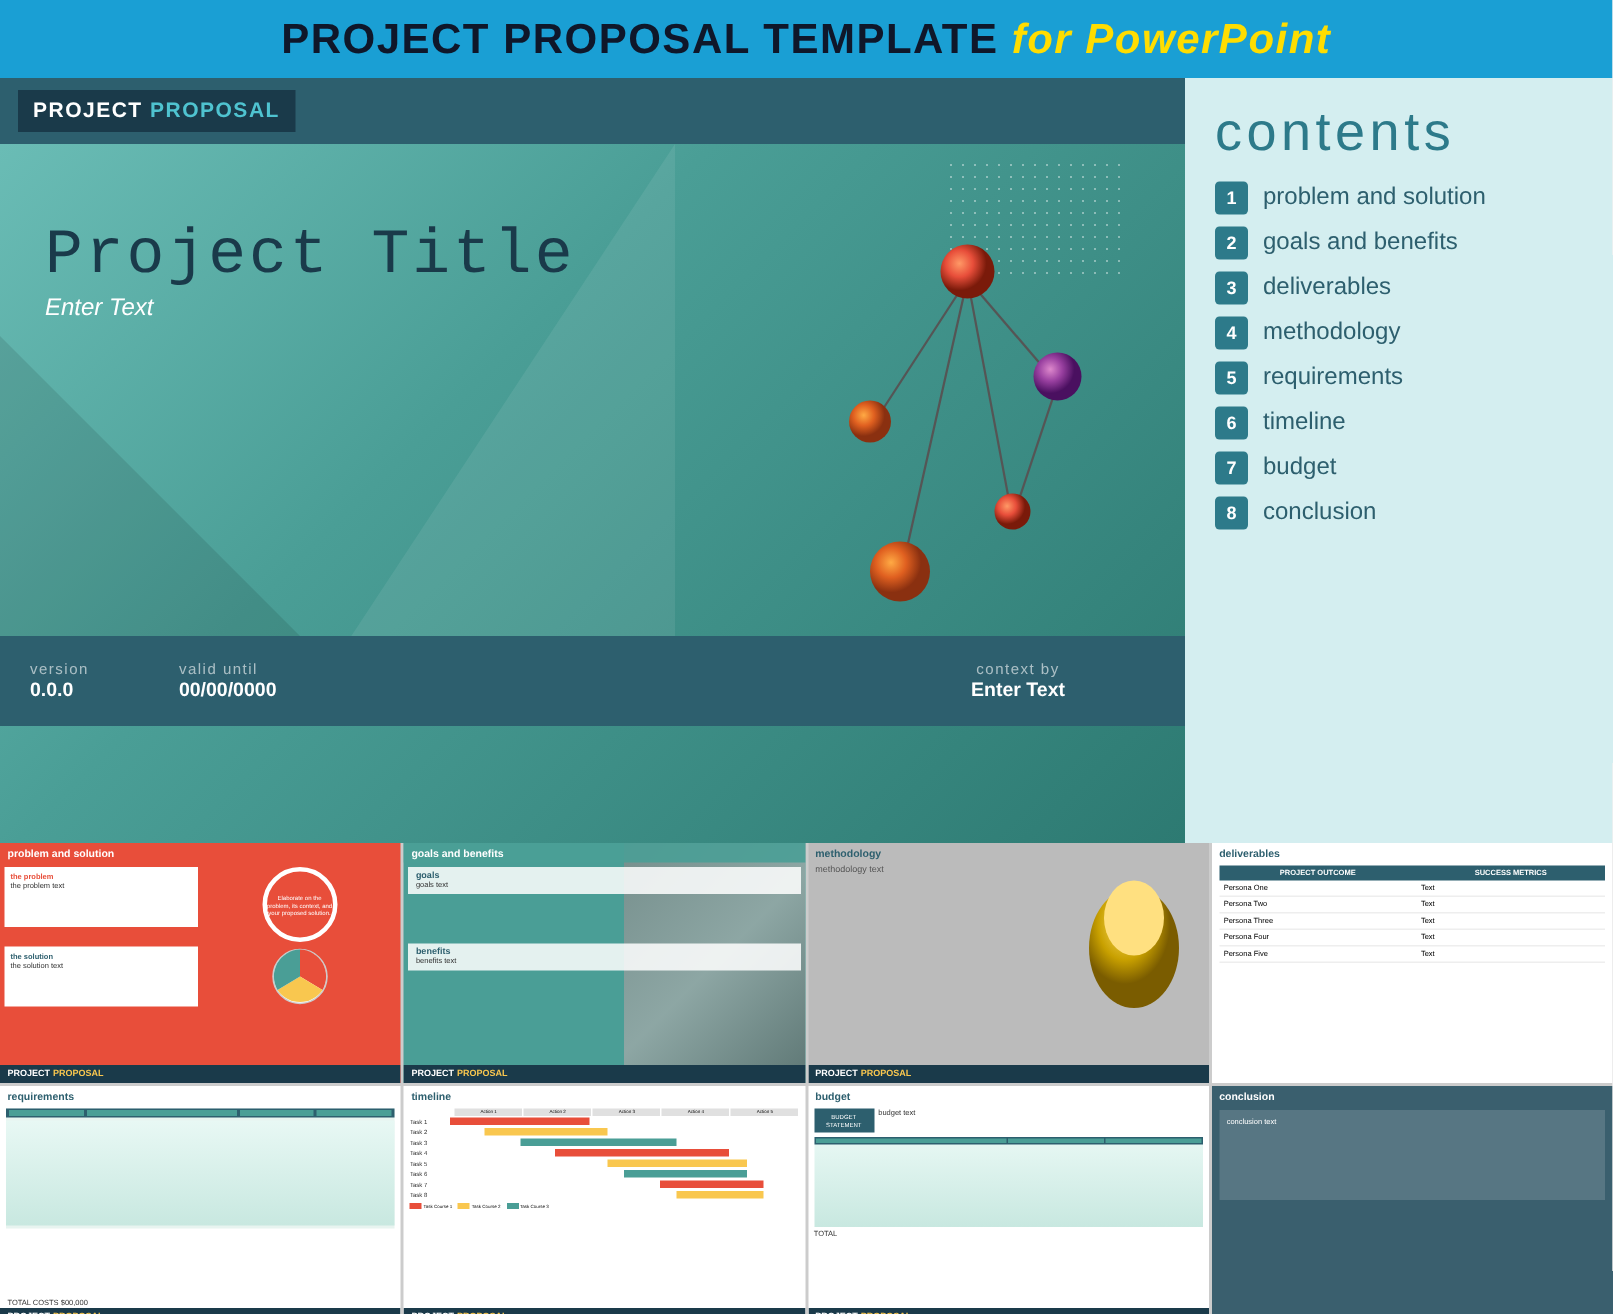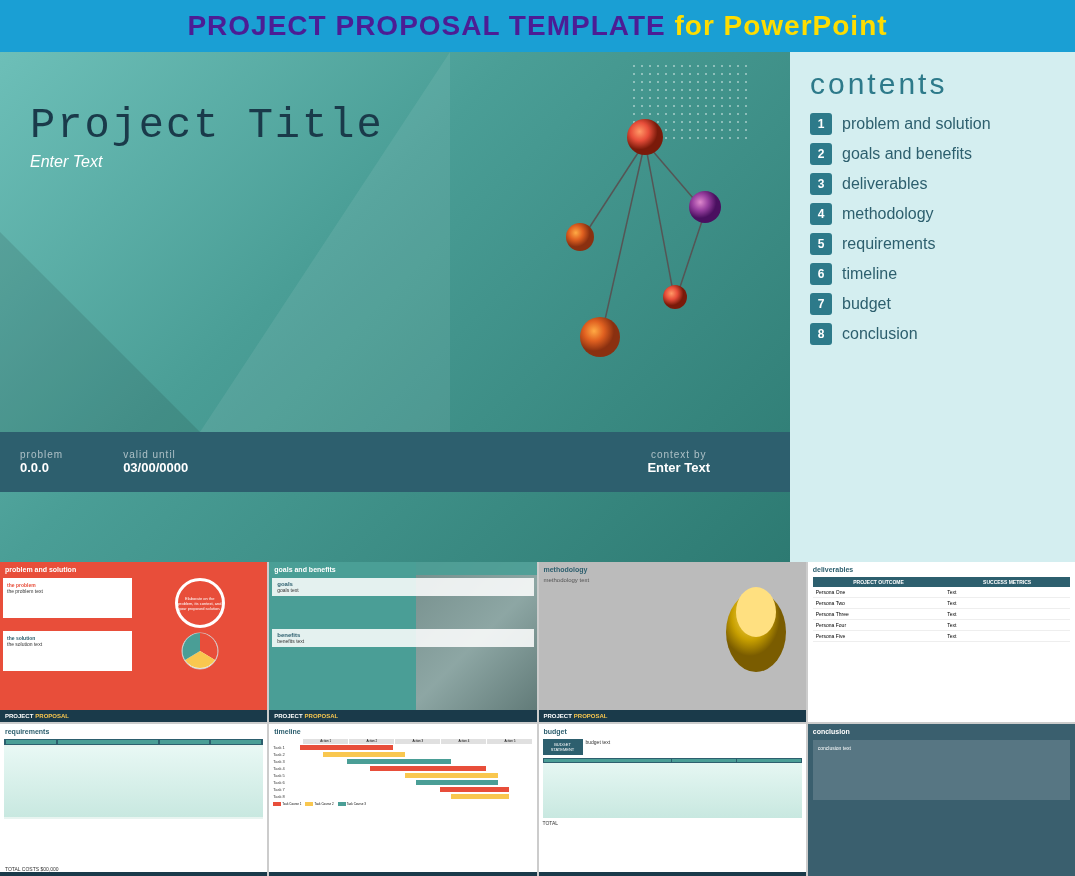--- a/index.html
+++ b/index.html
@@ -62,21 +62,21 @@
       color: #4fc3d0;
       font-weight: 900;
       font-size: 14px;
       letter-spacing: 1px;
     }
 
     
     .slide-body {
       position: relative;
       padding: 20px 30px;
-      height: 380px;
+      height: 328px;
       overflow: hidden;
     }
 
     
     .geo-shape-1 {
       position: absolute;
       top: 0;
       left: 200px;
       width: 0;
       height: 0;
@@ -167,21 +167,21 @@
     
     .contents-panel {
       width: 285px;
       background: #d4eef0;
       padding: 15px 20px;
       height: 510px;
       overflow: hidden;
     }
     .contents-title {
       color: #2d7a8a;
-      font-size: 30px;
+      font-size: 36px;
       font-weight: 300;
       letter-spacing: 3px;
       margin-bottom: 12px;
     }
     .contents-item {
       display: flex;
       align-items: center;
       margin-bottom: 8px;
       gap: 10px;
     }
@@ -317,28 +317,33 @@
     .thumb-7 .thumb-title { color: #2d5f6e; font-size: 7px; }
 
     .thumb-8 { background: #3a5f6e; }
     .thumb-8 .thumb-title { color: white; font-size: 7px; }
   </style>
 </head>
 <body>
 
 <div id="main-title-bar">
   <h1>
-    <span style="color:#4c1d95;margin-top:32px;">PROJECT PROPOSAL TEMPLATE</span><span style="color:#ffdd00;"> for PowerPoint</span>
+    <span style="color:#0f172a;margin-top:32px;">PROJECT PROPOSAL TEMPLATE</span><span style="color:#ffdd00;font-style:italic;"> for PowerPoint</span>
   </h1>
 </div>
 
 <div class="top-section">
 
   <div class="slide-preview">
 
+    <div class="slide-header">
+      <div class="slide-header-logo">
+        <span class="project-text">PROJECT</span><span class="proposal-text"> PROPOSAL</span>
+      </div>
+    </div>
 
     <div class="slide-body">
       <div class="geo-shape-1"></div>
       <div class="geo-shape-2"></div>
       <div class="dot-pattern"></div>
 
       <div class="network-graphic">
         <svg width="250" height="320" viewBox="0 0 250 320">
 
           <line x1="125" y1="60" x2="60" y2="160" stroke="#555" stroke-width="1.5"></line>
@@ -373,26 +378,26 @@
       </div>
 
       <div style="position:relative; z-index:2;">
         <h2 class="slide-title">Project Title</h2>
         <p class="slide-enter-text">Enter Text</p>
       </div>
     </div>
 
     <div class="slide-footer">
       <div class="footer-item">
-        <span class="footer-label">problem</span>
+        <span class="footer-label">version</span>
         <span class="footer-value">0.0.0</span>
       </div>
       <div class="footer-item">
         <span class="footer-label">valid until</span>
-        <span class="footer-value">03/00/0000</span>
+        <span class="footer-value">00/00/0000</span>
       </div>
       <div class="footer-item footer-item-right">
         <span class="footer-label">context by</span>
         <span class="footer-value">Enter Text</span>
       </div>
     </div>
   </div>
 
   <div class="contents-panel">
     <div class="contents-title">contents</div>

